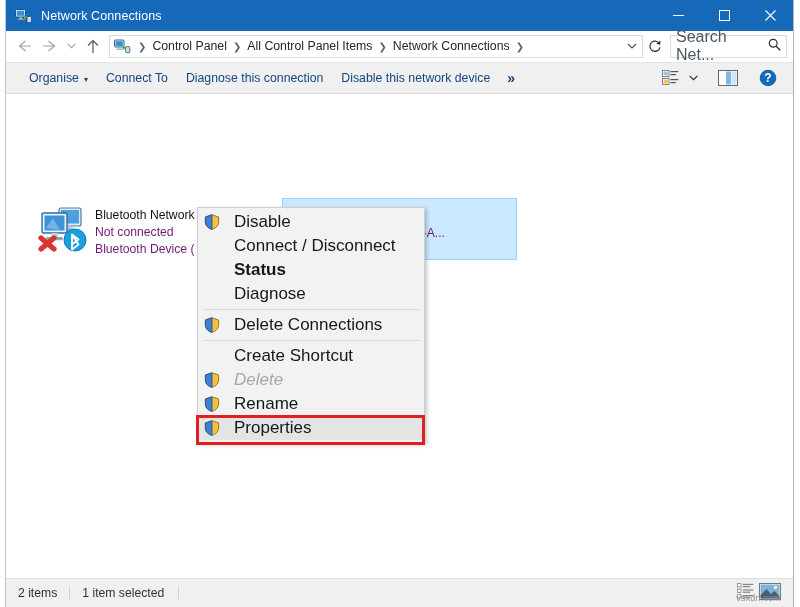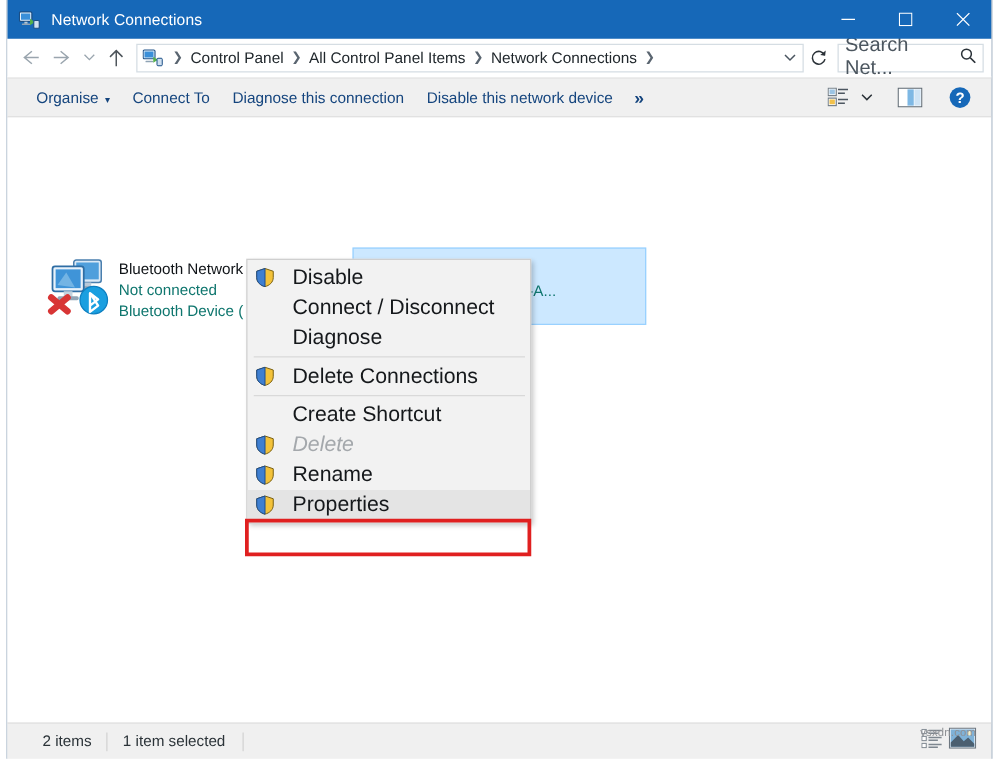--- a/index.html
+++ b/index.html
@@ -117,21 +117,21 @@
     position: absolute;
     width: 235px; height: 62px;
     display: flex; align-items: flex-start;
     padding: 4px 3px;
   }
   #tile-bluetooth { left: 28px; top: 104px; }
   #tile-wifi { left: 276px; top: 104px; background: #cce8ff; border: 1px solid #99d1ff; }
   .tile-icon { width: 54px; height: 54px; position: relative; flex: 0 0 auto; }
   .tile-text { margin-left: 4px; padding-top: 5px; overflow: hidden; }
   .tile-title { font-size: 12.2px; color: #101418; line-height: 17px; white-space: nowrap; }
-  .tile-sub { font-size: 12.2px; color: #0f766e; line-height: 17px; white-space: nowrap; }
+  .tile-sub { font-size: 12.2px; color: #701a75; line-height: 17px; white-space: nowrap; }
 
   
   #context-menu {
     position: absolute;
     left: 191px; top: 113px;
     width: 228px;
     background: #f2f2f2;
     border: 1px solid #cfcfcf;
     box-shadow: 2px 2px 4px rgba(0,0,0,.22);
     padding: 2px 0;
@@ -159,30 +159,30 @@
     z-index: 30;
     pointer-events: none;
   }
 
   
   #status-bar {
     height: 29px; flex: 0 0 auto;
     background: #f0f0f0;
     border-top: 1px solid #dfdfdf;
     display: flex; align-items: center;
-    padding-left: 28px; position: relative;
+    padding-left: 12px; position: relative;
   }
   .status-text { font-size: 12.2px; color: #2b3338; }
   #status-sep1 { width: 1px; height: 15px; background: #d2d2d2; margin: 0 12px; }
   #status-sep2 { width: 1px; height: 15px; background: #d2d2d2; margin-left: 14px; }
   #status-right { margin-left: auto; display: flex; align-items: center; padding-right: 12px; gap: 5px; }
 
   
   #watermark {
-    position: absolute; right: 12px; bottom: 16px;
+    position: absolute; right: 12px; bottom: 4px;
     font-size: 9px; color: #8e9094; letter-spacing: .2px;
   }
 </style>
 </head>
 <body>
 
 <div id="explorer-window">
 
   <div id="title-bar">
     <div id="title-bar-icon">
@@ -388,20 +388,24 @@
           </svg>
         </span>
         <span class="menu-label">Disable</span>
       </div>
 
       <div class="menu-item">
         <span class="menu-shield empty"></span>
         <span class="menu-label">Connect / Disconnect</span>
       </div>
 
+      <div class="menu-item bold">
+        <span class="menu-shield empty"></span>
+        <span class="menu-label">Status</span>
+      </div>
 
       <div class="menu-item">
         <span class="menu-shield empty"></span>
         <span class="menu-label">Diagnose</span>
       </div>
 
       <div class="menu-sep"></div>
 
       <div class="menu-item">
         <span class="menu-shield">

